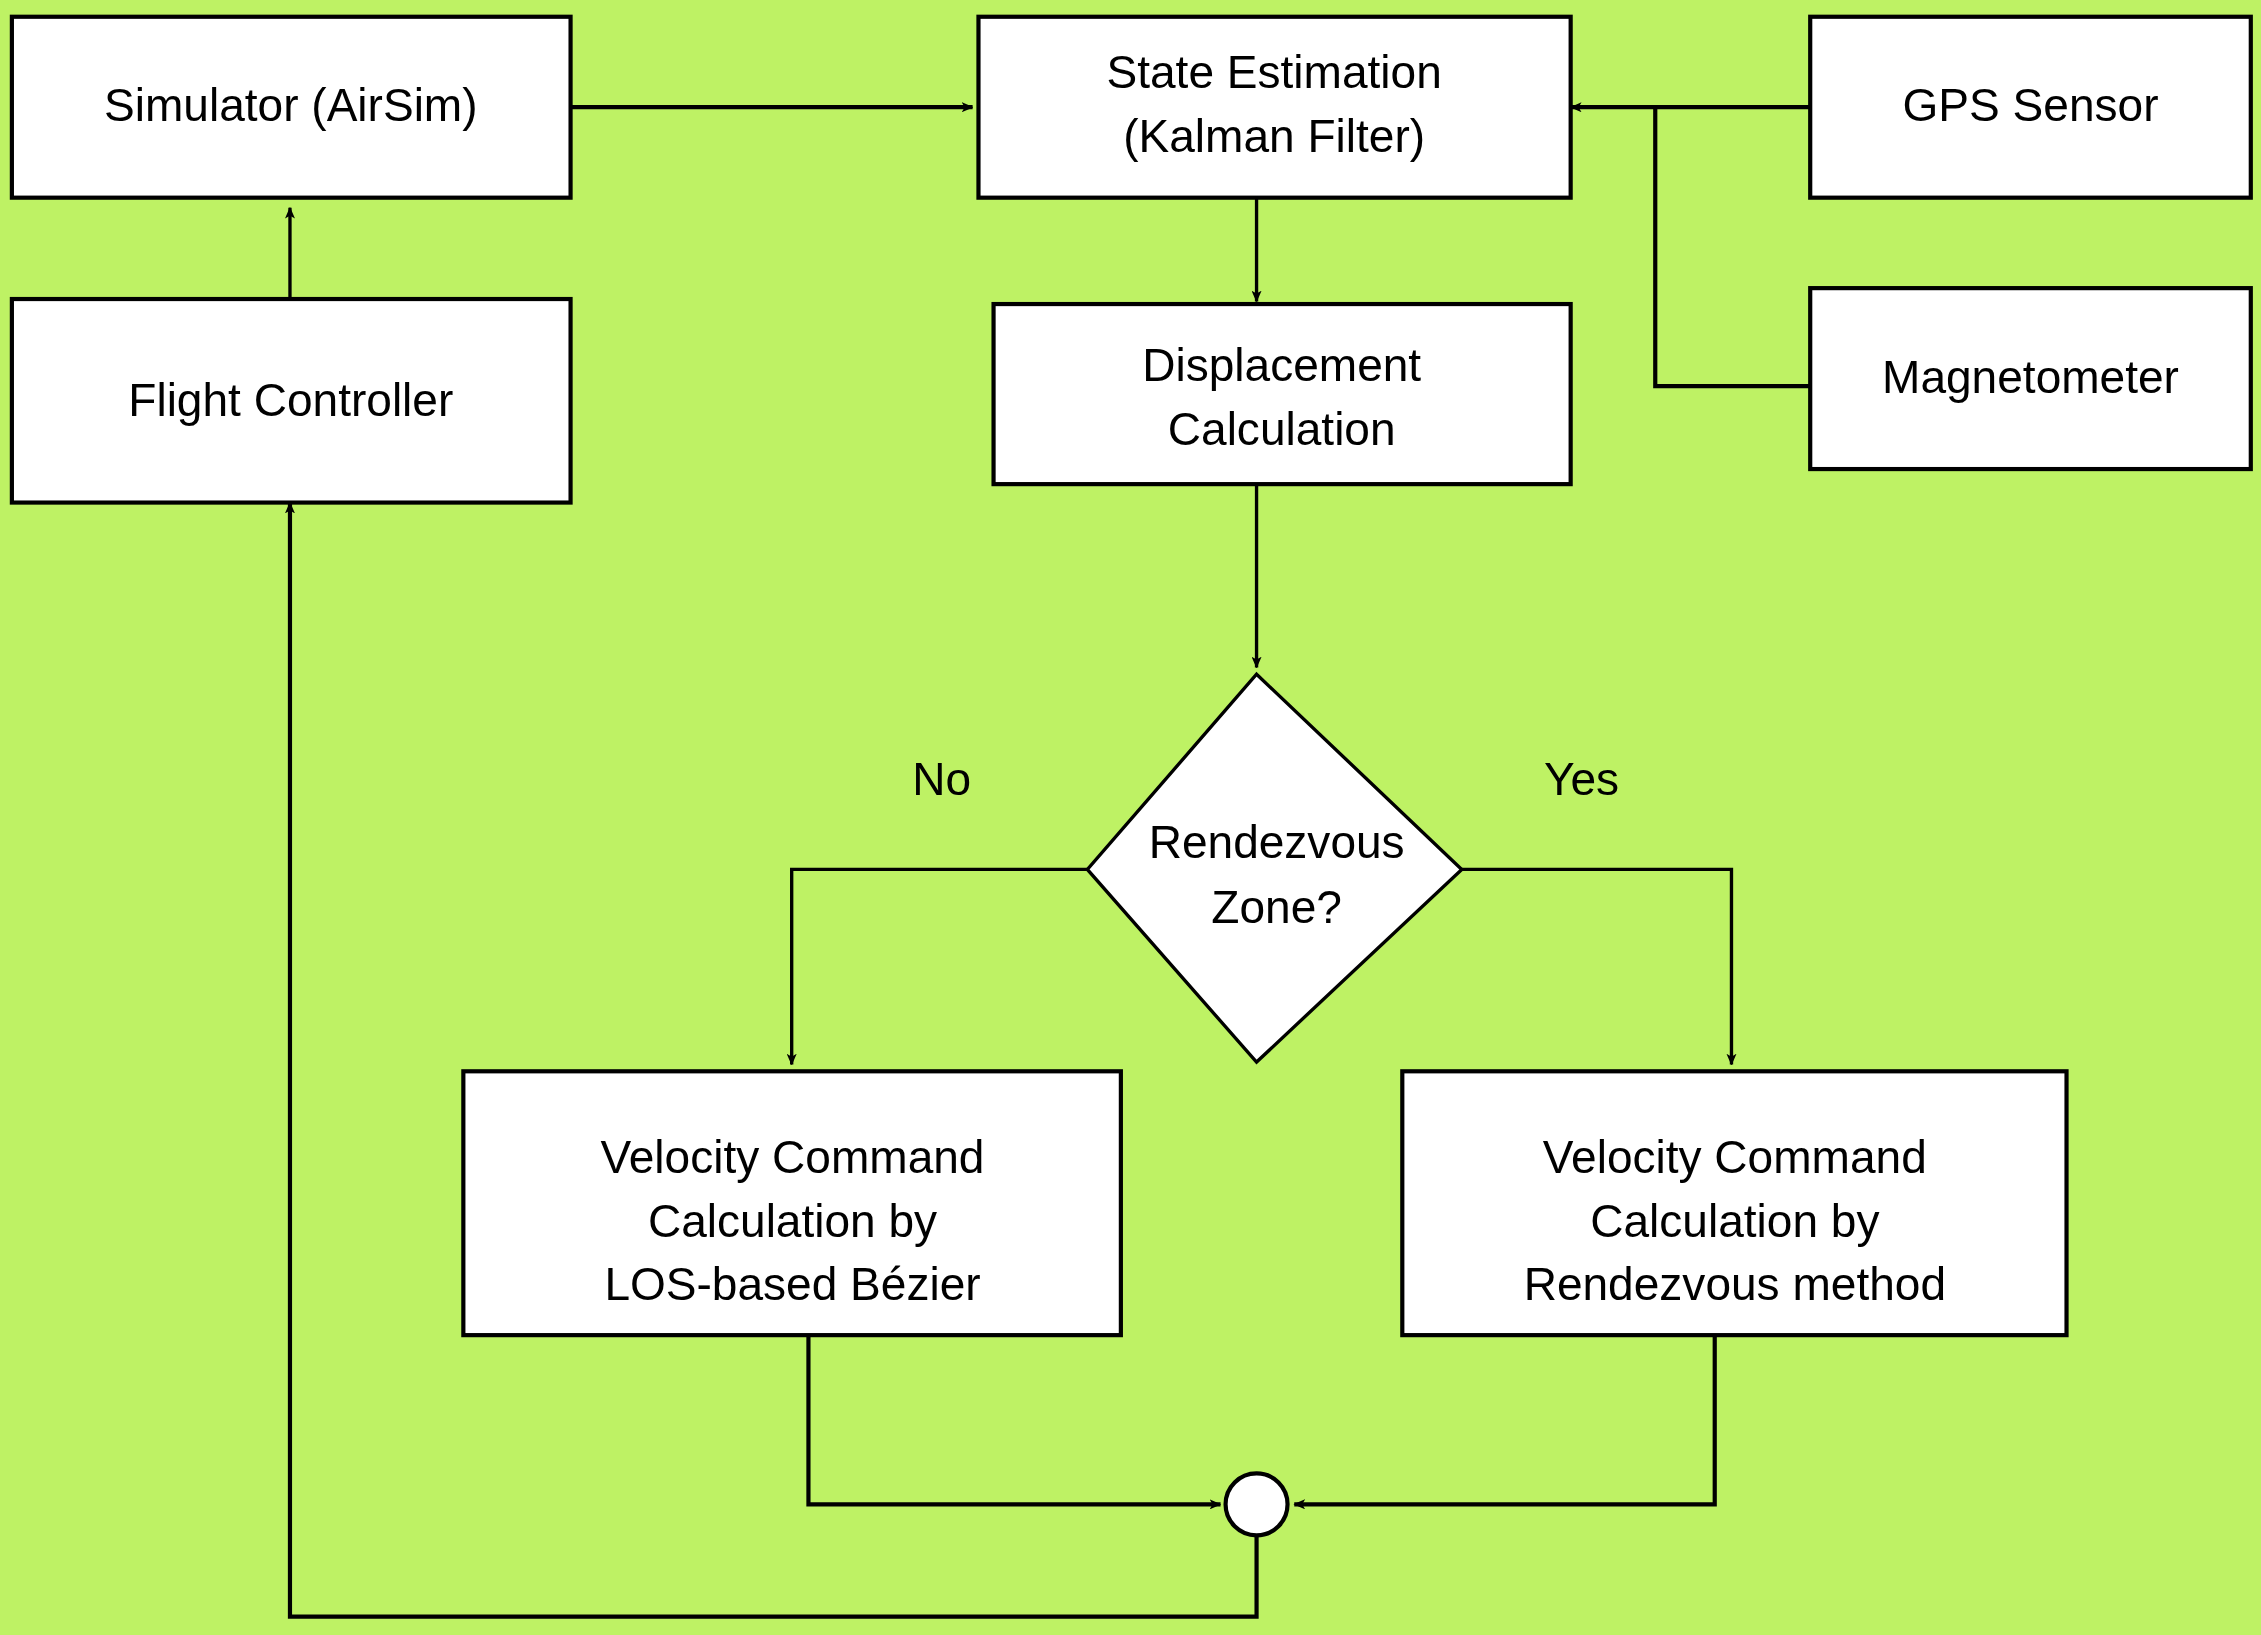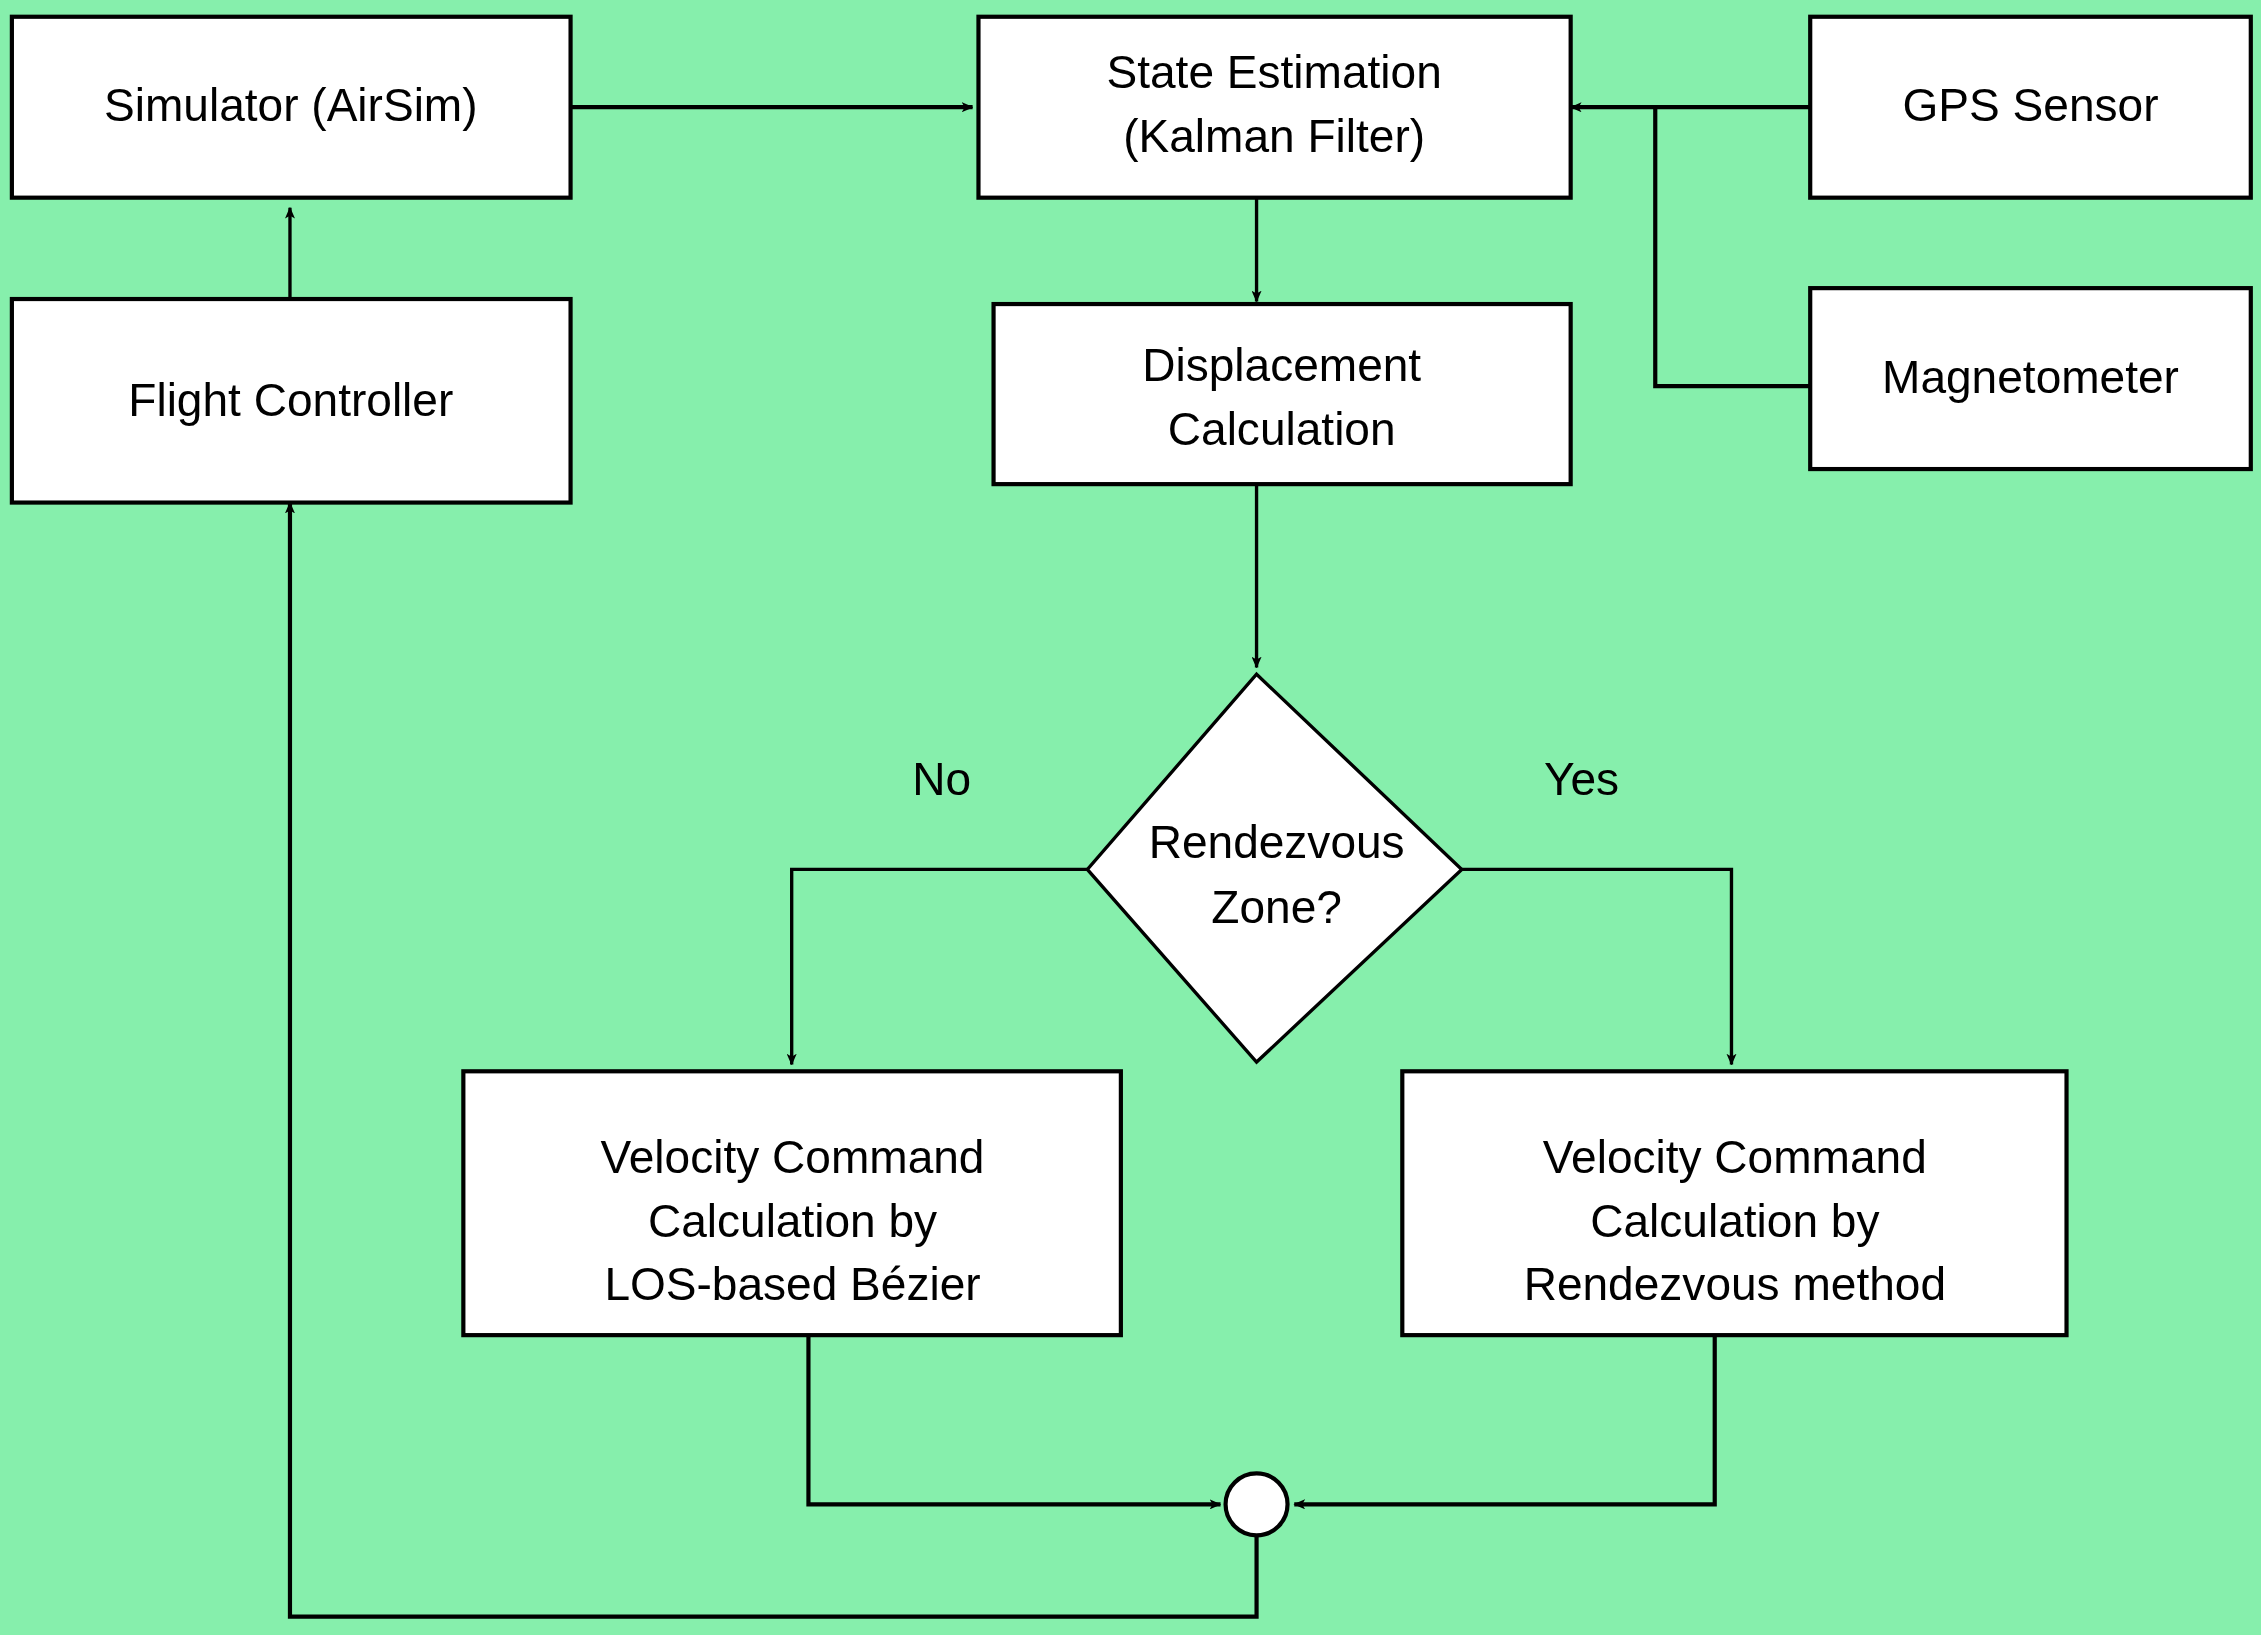--- a/index.html
+++ b/index.html
@@ -8,21 +8,21 @@
     padding: 0;
     background: #ffffff;
   }
   body {
     font-family: "Liberation Sans", sans-serif;
   }
   #stage {
     position: relative;
     width: 2261px;
     height: 1635px;
-    background: #86efac;
+    background: #bef264;
     overflow: hidden;
   }
   #diagram-svg {
     position: absolute;
     left: 0;
     top: 0;
     width: 2261px;
     height: 1635px;
   }
   .node-rect {

